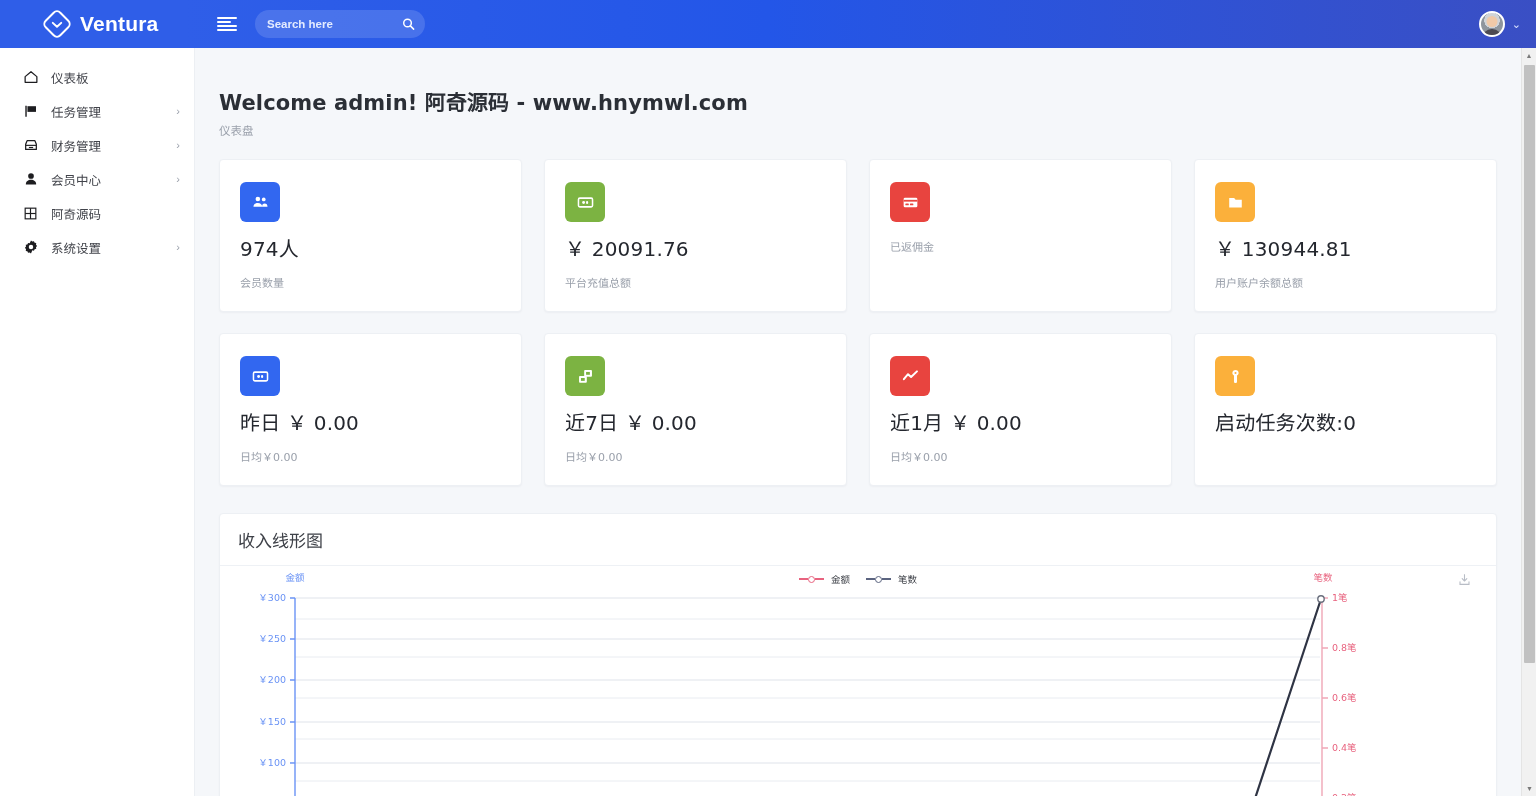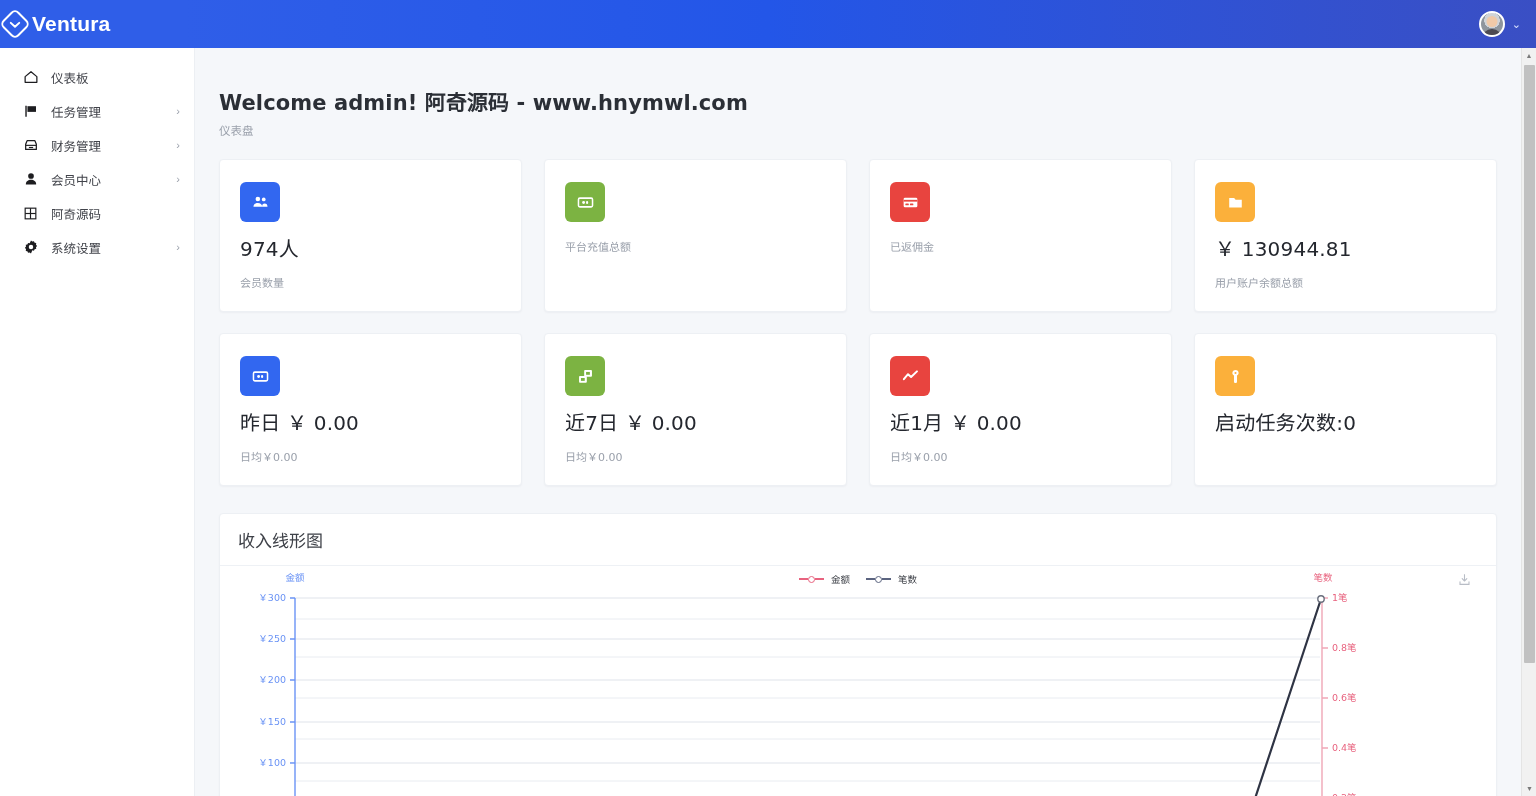--- a/index.html
+++ b/index.html
@@ -13,21 +13,21 @@
   .app { position: relative; width: 1536px; height: 796px; }
 
   
   .topbar {
     position: absolute; top: 0; left: 0; width: 1536px; height: 48px;
     background: linear-gradient(90deg, #2f5ee8 0%, #2f5ee8 12%, #2356e8 50%, #3a4fc4 100%);
     display: flex; align-items: center; z-index: 30;
   }
   .brand {
     width: 195px; height: 48px; display: flex; align-items: center;
-    gap: 2px;
+    padding-left: 42px; gap: 8px;
   }
   .brand-mark { width: 30px; height: 30px; flex: none; }
   .brand-name {
     color: #ffffff; font-size: 21px; font-weight: bold; letter-spacing: .2px;
   }
   .topbar-left { display: flex; align-items: center; gap: 16px; margin-left: 22px; }
   .hamburger {
     width: 22px; height: 18px; display: flex; flex-direction: column;
     justify-content: space-between; cursor: pointer; padding: 2px 0;
   }
@@ -196,20 +196,37 @@
 
   <div class="topbar">
     <div class="brand">
       <svg class="brand-mark" viewBox="0 0 32 32">
         <rect x="5" y="5" width="22" height="22" rx="5" transform="rotate(45 16 16)" fill="none" stroke="#ffffff" stroke-width="2.1"></rect>
         <path d="M11.5 14.8 L16 19 L20.5 14.8" fill="none" stroke="#ffffff" stroke-width="2.1" stroke-linecap="round" stroke-linejoin="round"></path>
       </svg>
       <span class="brand-name">Ventura</span>
     </div>
 
+    <div class="topbar-left">
+      <div class="hamburger">
+        <span></span>
+          <span></span>
+          <span></span>
+          <span></span>
+      </div>
+      <div class="search-wrap">
+        <input class="search-input" type="text" placeholder="Search here" style="">
+        <button class="search-btn">
+          <svg width="13" height="13" viewBox="0 0 16 16">
+            <circle cx="6.8" cy="6.8" r="4.7" fill="none" stroke="#ffffff" stroke-width="1.8"></circle>
+            <line x1="10.3" y1="10.3" x2="14.3" y2="14.3" stroke="#ffffff" stroke-width="1.9" stroke-linecap="round"></line>
+          </svg>
+        </button>
+      </div>
+    </div>
 
     <div class="topbar-right">
       <div class="avatar"></div>
       <span class="caret-down">⌄</span>
     </div>
   </div>
 
   <div class="sidebar">
 
     <div class="nav-item">
@@ -302,20 +319,21 @@
       </div>
 
       <div class="card">
         <div class="card-icon" style="background:#7cb342">
           <svg width="19" height="19" viewBox="0 0 20 20">
             <rect x="2.6" y="5.4" width="14.8" height="9.2" rx="1.4" fill="none" stroke="#fff" stroke-width="1.6"></rect>
             <circle cx="8" cy="10" r="1.5" fill="#fff"></circle>
             <rect x="10.6" y="8.5" width="2.2" height="3" rx="1.1" fill="#fff"></rect>
           </svg>
         </div>
+        <div class="card-value">￥ 20091.76</div>
         <div class="card-label">平台充值总额</div>
       </div>
 
       <div class="card">
         <div class="card-icon" style="background:#e8443f">
           <svg width="19" height="19" viewBox="0 0 20 20">
             <rect x="2.8" y="5" width="14.4" height="10" rx="1.4" fill="#fff"></rect>
             <rect x="2.8" y="7.2" width="14.4" height="1.9" fill="#e8443f"></rect>
             <rect x="4.6" y="11" width="3.6" height="2" rx=".6" fill="#e8443f"></rect>
             <rect x="9.4" y="11" width="3.6" height="2" rx=".6" fill="#e8443f"></rect>

